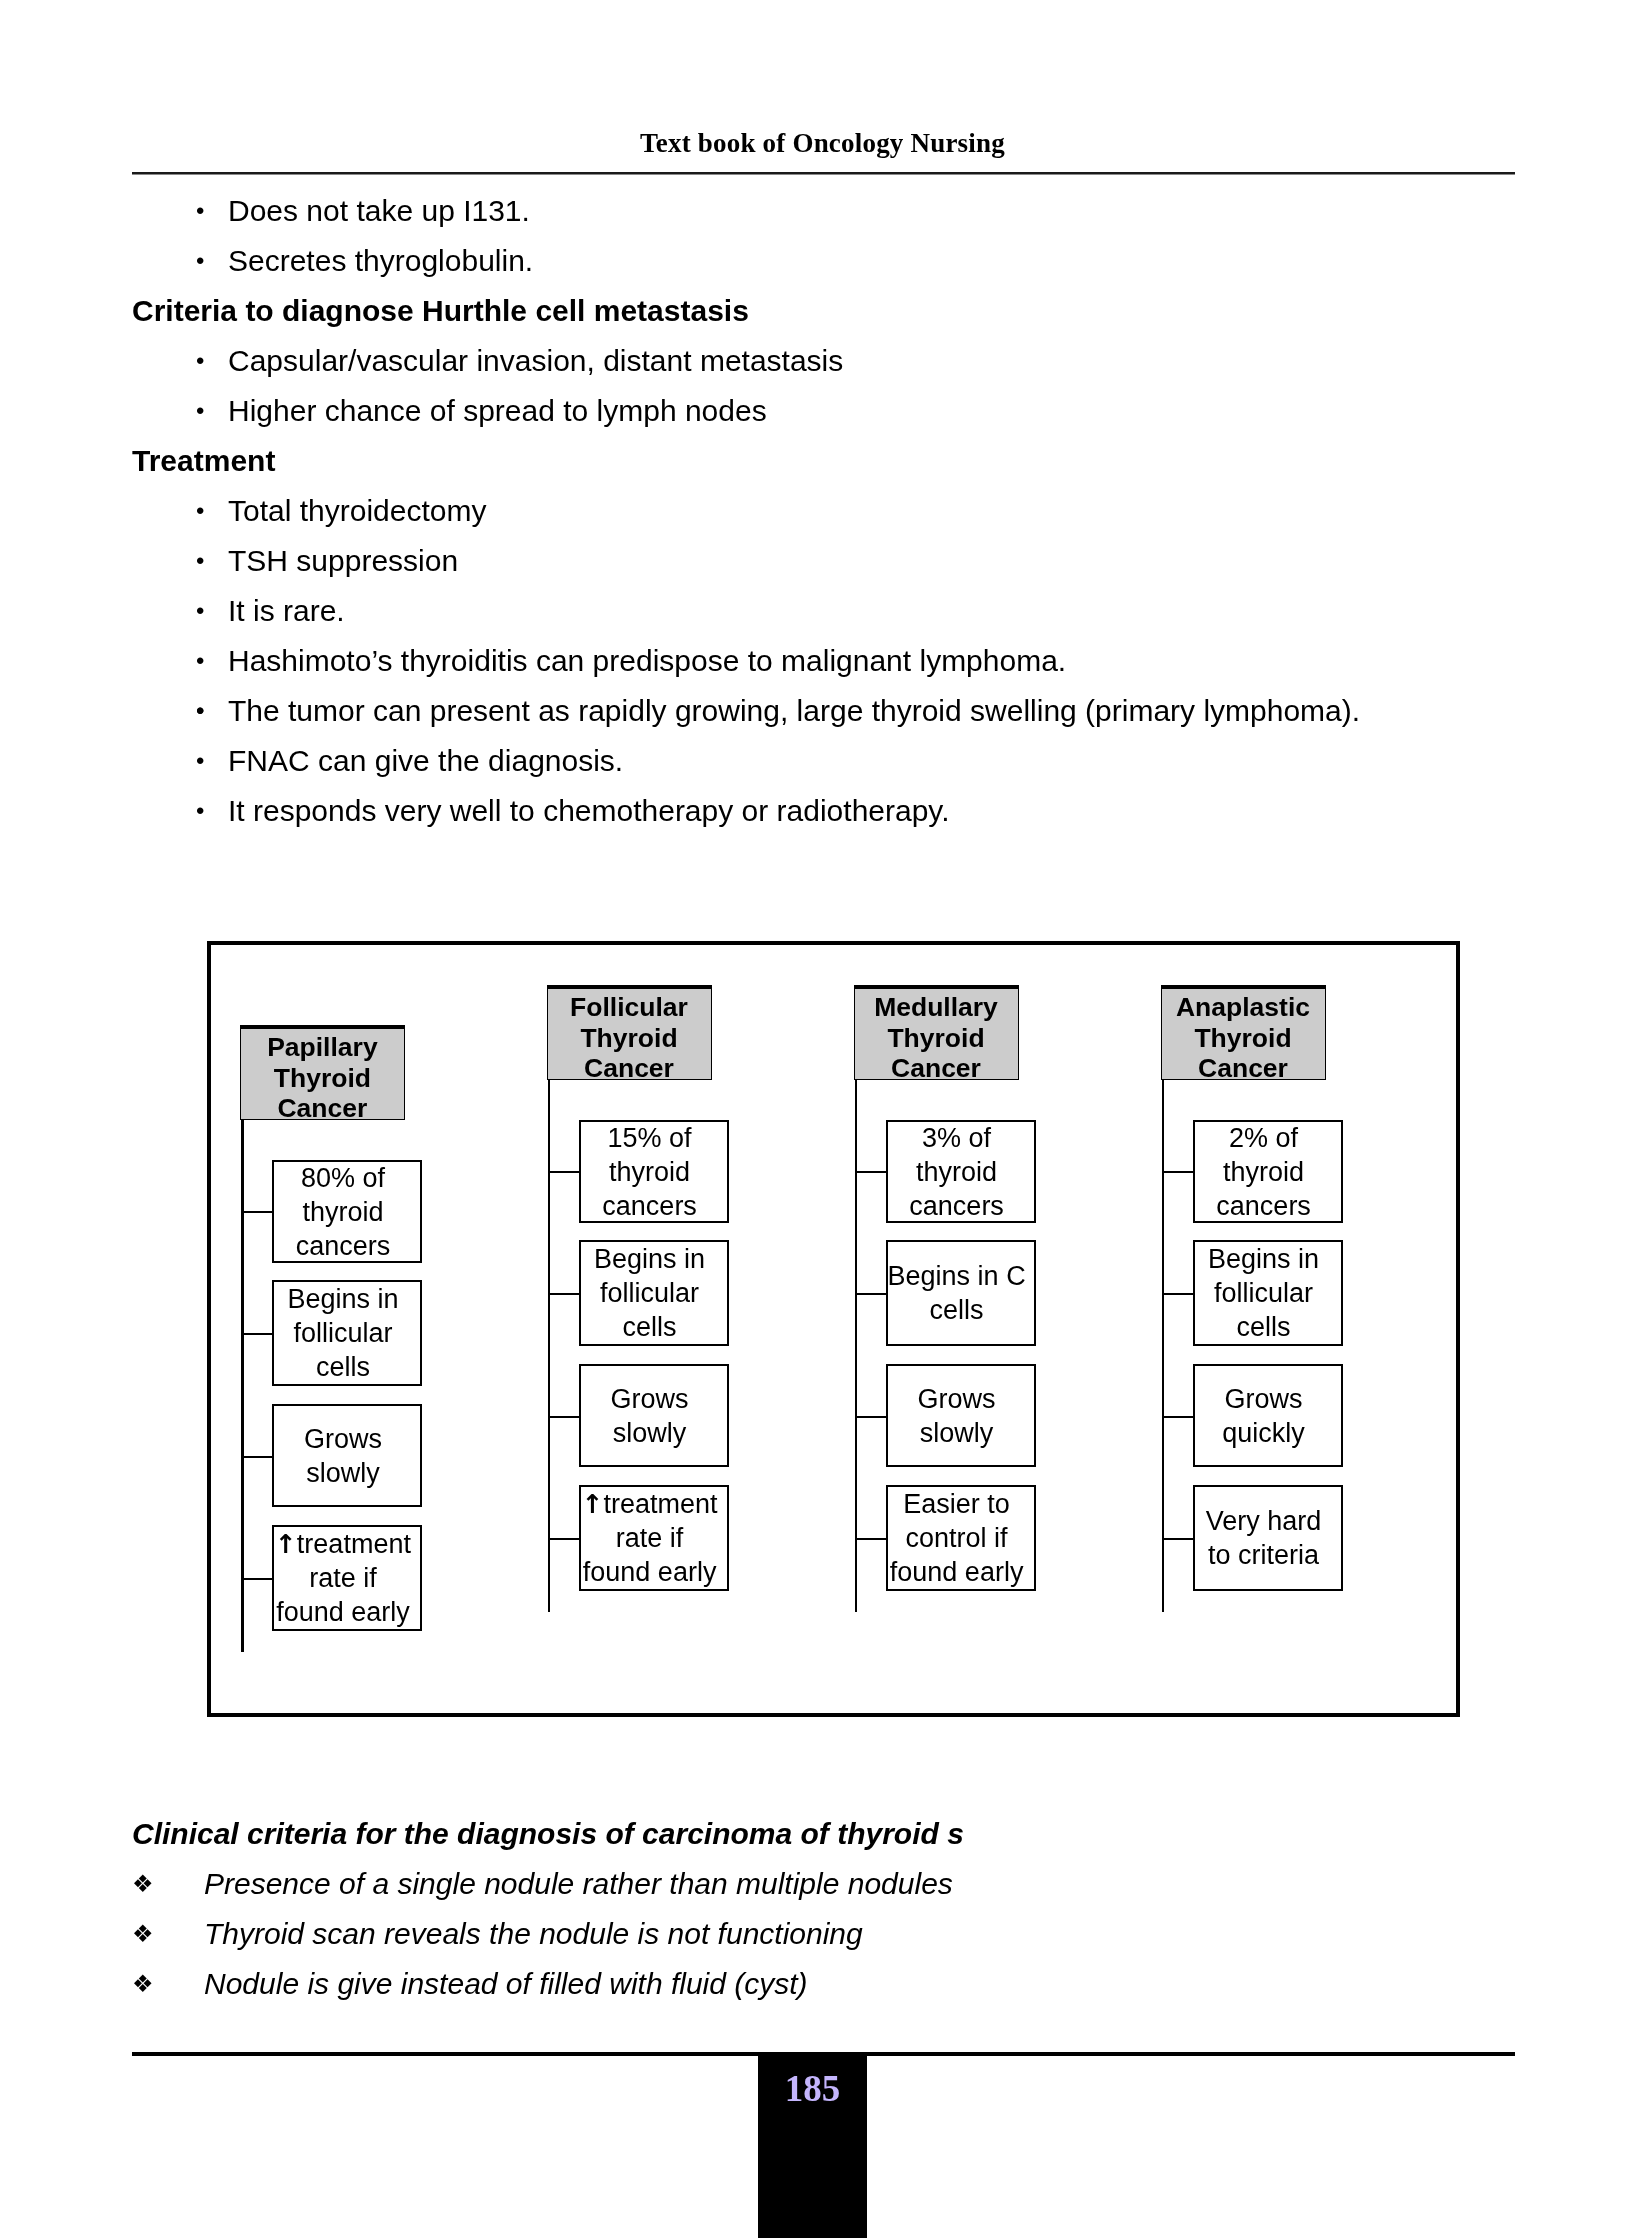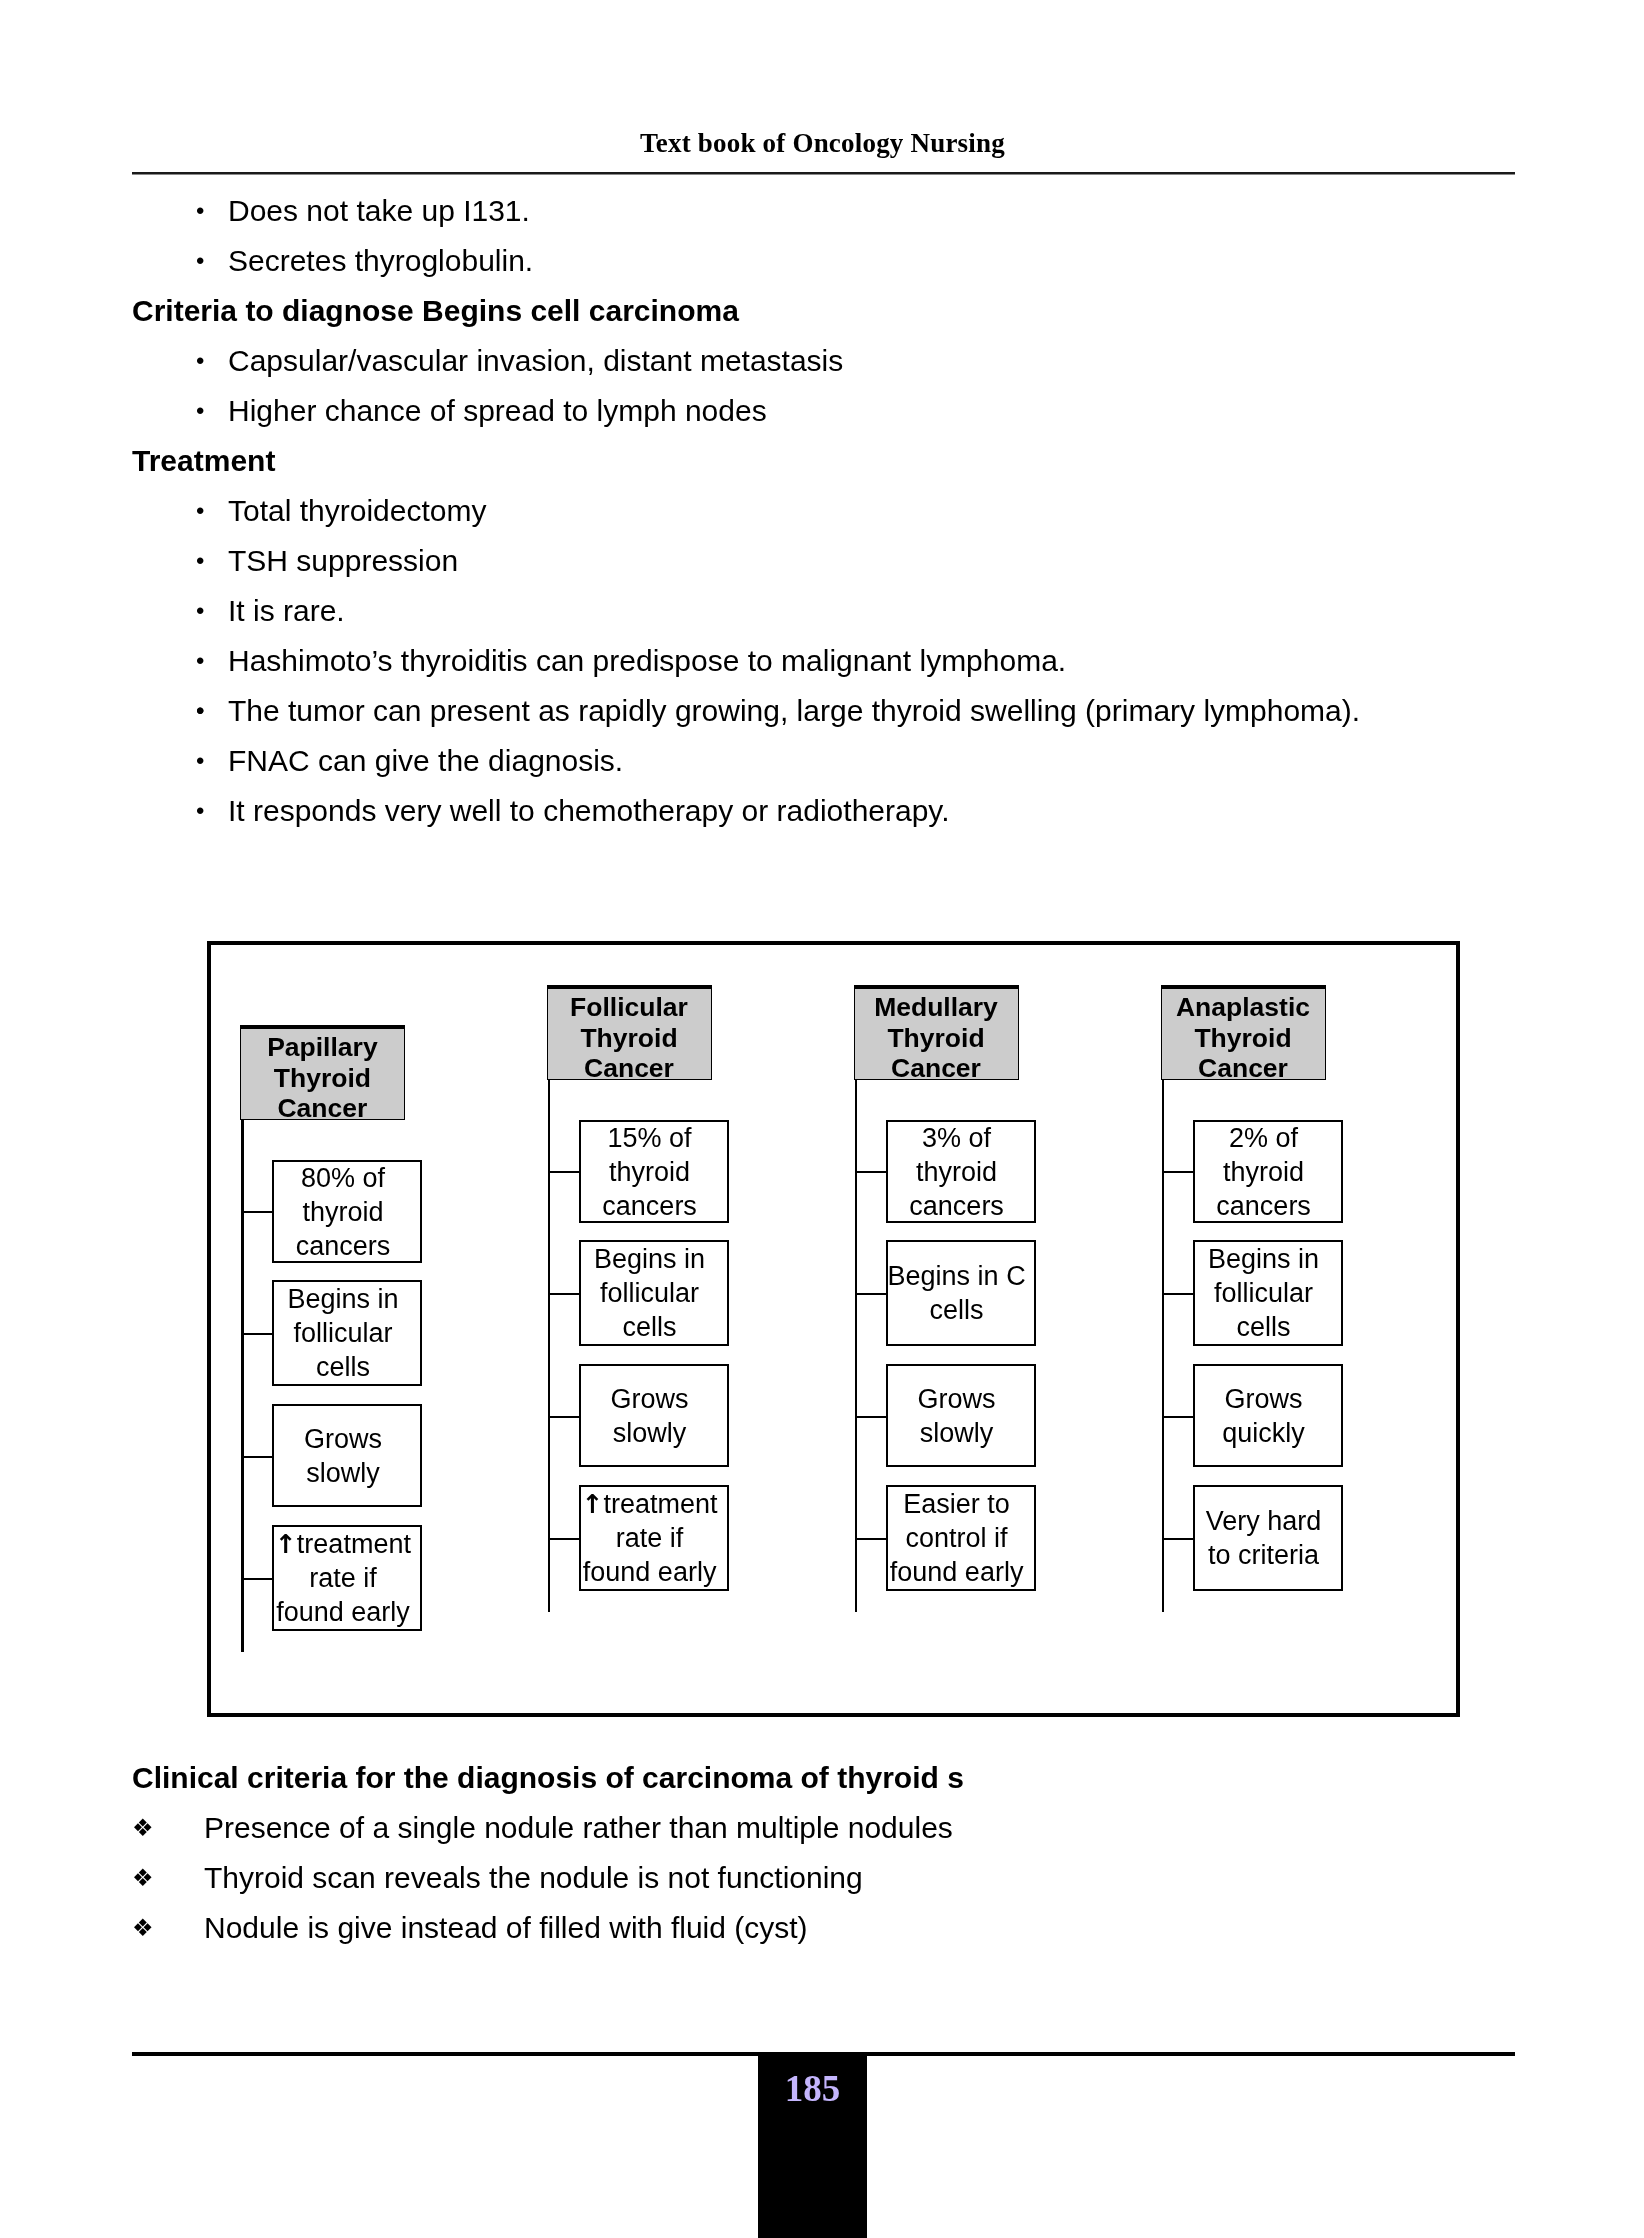--- a/index.html
+++ b/index.html
@@ -188,22 +188,23 @@
     margin-right: 8px;
   }
   .caption-bar .cap-text {
     font-style: italic;
   }
 
   
   .lower-area {
     position: absolute;
     left: 132px;
-    top: 1752px;
+    top: 1808px;
     width: 1413px;
+    font-style: italic;
   }
   .lower-head {
     font-family: "Liberation Sans Narrow", "Liberation Sans", sans-serif;
     font-weight: bold;
     font-size: 30px;
     line-height: 51px;
     white-space: nowrap;
   }
   .diamond-line {
     position: relative;
@@ -251,21 +252,21 @@
 <body>
 
 <div class="page">
 
   <div class="running-head">Text book of Oncology Nursing</div>
   <div class="head-rule"></div>
 
   <div class="body-area" id="body-area">
       <div class="line bullet-line"><span class="bullet-glyph">•</span><span>Does not take up I131.</span></div>
       <div class="line bullet-line"><span class="bullet-glyph">•</span><span>Secretes thyroglobulin.</span></div>
-      <div class="line sub-head">Criteria to diagnose Begins cell carcinoma</div>
+      <div class="line sub-head">Criteria to diagnose Hurthle cell metastasis</div>
       <div class="line bullet-line"><span class="bullet-glyph">•</span><span>Capsular/vascular invasion, distant metastasis</span></div>
       <div class="line bullet-line"><span class="bullet-glyph">•</span><span>Higher chance of spread to lymph nodes</span></div>
       <div class="line sub-head">Treatment</div>
       <div class="line bullet-line"><span class="bullet-glyph">•</span><span>Total thyroidectomy</span></div>
       <div class="line bullet-line"><span class="bullet-glyph">•</span><span>TSH suppression</span></div>
       <div class="line bullet-line"><span class="bullet-glyph">•</span><span>It is rare.</span></div>
       <div class="line bullet-line"><span class="bullet-glyph">•</span><span>Hashimoto’s thyroiditis can predispose to malignant lymphoma.</span></div>
       <div class="line bullet-line"><span class="bullet-glyph">•</span></div>
       <div class="line bullet-line"><span class="bullet-glyph">•</span><span>The tumor can present as rapidly growing, large thyroid swelling (primary lymphoma).</span></div>
       <div class="line bullet-line"><span class="bullet-glyph">•</span><span>FNAC can give the diagnosis.</span></div>

